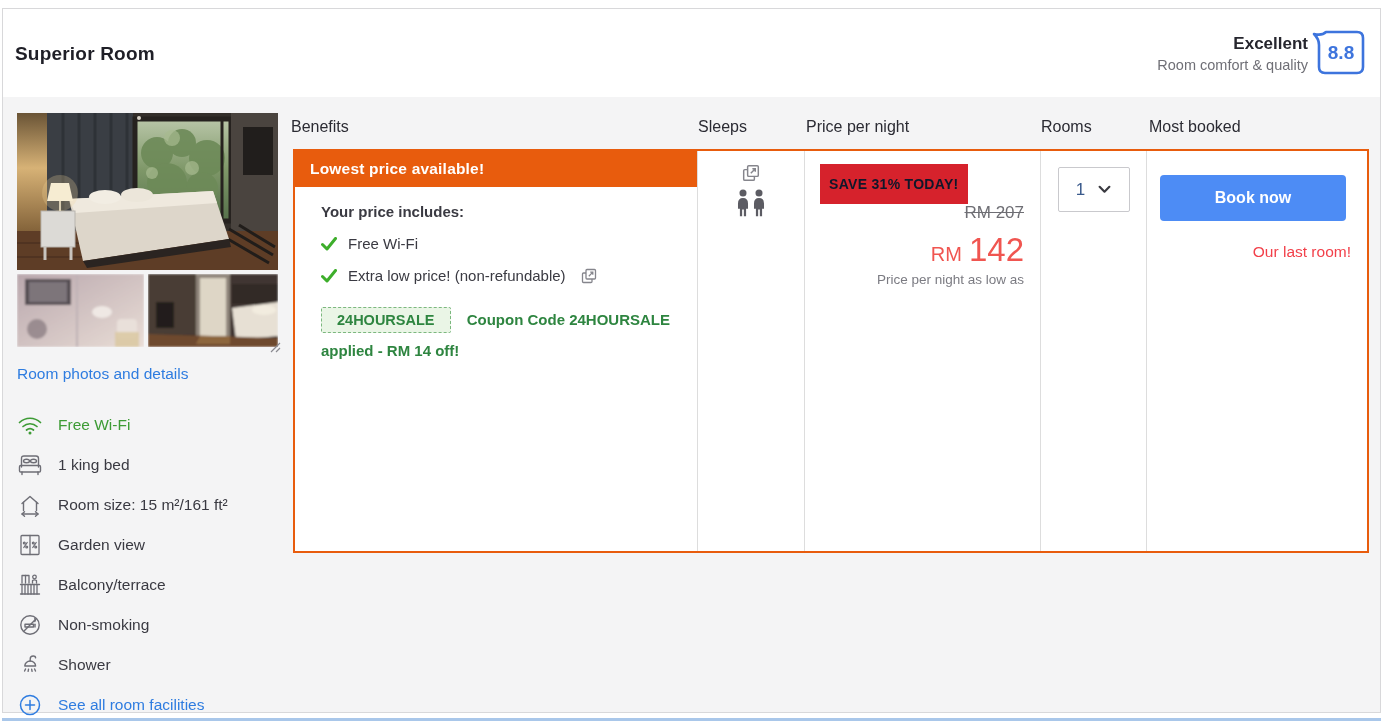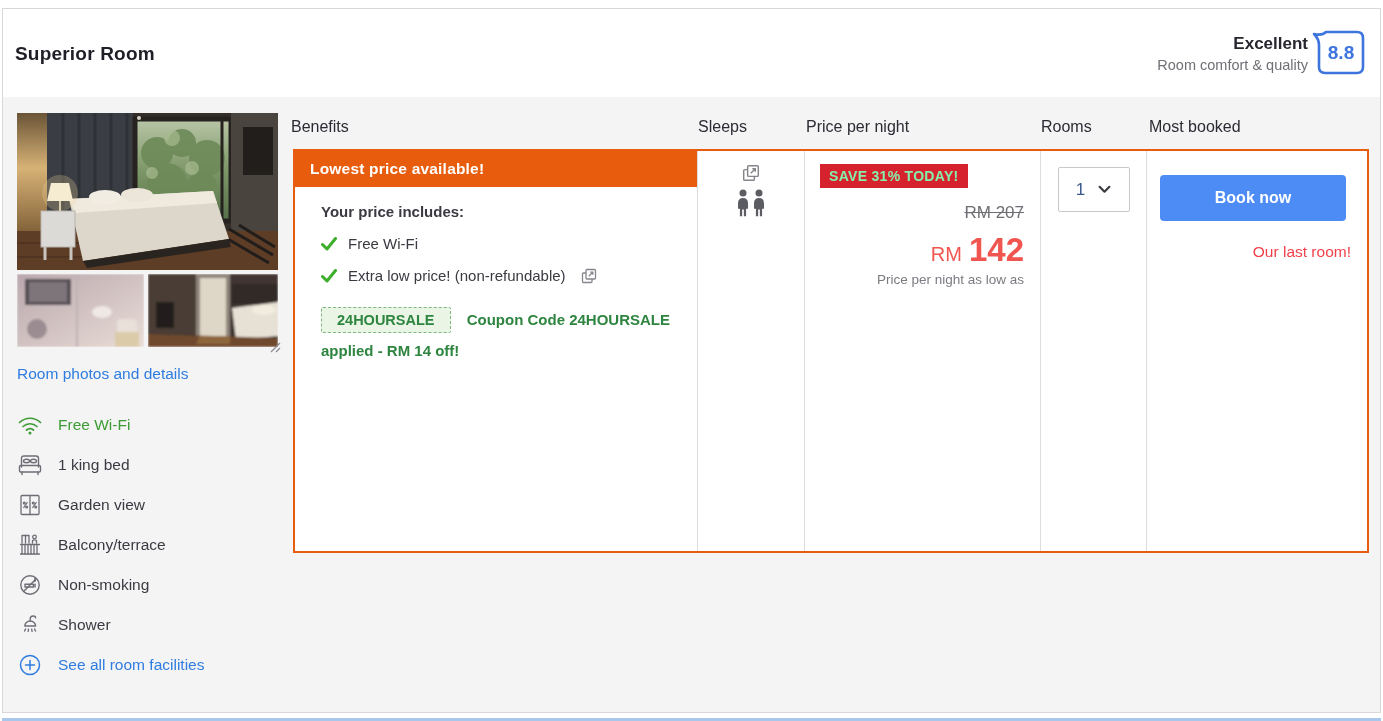--- a/index.html
+++ b/index.html
@@ -56,27 +56,27 @@
   .benefits-body { padding:0 26px; }
   .includes-title { margin-top:16px; font-size:15px; font-weight:bold; color:#3a3a42; }
   .check-row { margin-top:15px; display:flex; align-items:center; gap:11px; font-size:15px; color:#3a3a42; }
   .check-row .popup { margin-left:4px; cursor:pointer; }
   .coupon { margin-top:20px; width:376px; line-height:31px; font-size:15px; font-weight:bold; color:#2e8540; }
   .coupon-tag { display:inline-block; line-height:24px; padding:0 15px; border:1px dashed #7cb87f;
                 background:#eaf5e6; border-radius:2px; margin-right:12px; font-size:14.5px; color:#2e8540; }
 
   .persons { margin-top:3px; }
 
-  .save-badge { display:inline-block; background:#d6222c; color:#86efac; font-weight:bold;
-                font-size:14px; padding:4px 9px; letter-spacing:.3px; }
+  .save-badge { display:inline-block; background:#d6222c; color:#0f172a; font-weight:bold;
+                font-size:14px; padding:12px 9px; letter-spacing:.3px; }
   .price-stack { position:absolute; top:52px; right:16px; text-align:right; }
   .old-price { font-size:17px; color:#6e6e74; text-decoration:line-through; }
   .cur-price { margin-top:8px; color:#f05550; }
   .cur-price .cur { font-size:20px; margin-right:7px; }
-  .cur-price .amt { font-size:33px; font-weight:700; }
+  .cur-price .amt { font-size:33px; font-weight:400; }
   .price-note { font-size:13.5px; color:#7b7b82; margin-top:3px; }
 
   .rooms-select { width:72px; height:45px; background:#fff; border:1px solid #c9c9cd; border-radius:2px;
                   display:flex; align-items:center; justify-content:center; gap:13px; cursor:pointer; }
   .rooms-select .val { font-size:17px; color:#3a5a8c; }
 
   .book-btn { display:block; width:186px; height:46px; background:#4d8cf5; border:none; border-radius:4px;
               color:#fff; font-size:16px; font-weight:bold; font-family:"Liberation Sans",sans-serif; cursor:pointer; }
   .urgency { margin-top:22px; text-align:right; padding-right:3px; color:#f2404a; font-size:15.5px; }
 
@@ -214,20 +214,32 @@
             <rect x="2.5" y="12.5" width="21" height="6.5" rx="1.2"></rect>
             <path d="M5 19 v2.5 M21 19 v2.5"></path>
             <ellipse cx="9.5" cy="8" rx="3" ry="1.8"></ellipse>
               <ellipse cx="16.5" cy="8" rx="3" ry="1.8"></ellipse>
           </svg>
           </span>
         <span>1 king bed</span>
       </li>
       <li>
         <span class="ic">
+          <svg width="26" height="25" viewBox="0 0 26 25" fill="none" stroke="#6e6e76" stroke-width="1.4" stroke-linecap="round" stroke-linejoin="round">
+            <path d="M5 10.5 L13 3.5 L21 10.5"></path>
+              <path d="M6.5 9.2 V17.5 M19.5 9.2 V17.5"></path>
+            <path d="M5 21 H21"></path>
+              <path d="M7.5 18.8 L5 21 L7.5 23.2"></path>
+              <path d="M18.5 18.8 L21 21 L18.5 23.2"></path>
+          </svg>
+          </span>
+        <span>Room size: 15 m²/161 ft²</span>
+      </li>
+      <li>
+        <span class="ic">
           <svg width="24" height="24" viewBox="0 0 24 24" fill="none" stroke="#6e6e76" stroke-width="1.3" stroke-linecap="round">
             <rect x="3" y="2.5" width="18" height="19" rx="1"></rect>
               <path d="M12 2.5 V21.5"></path>
             <path d="M5.8 14.5 L9.2 9.5 M14.8 14.5 L18.2 9.5"></path>
             <circle cx="6.3" cy="10" r="0.9"></circle>
               <circle cx="8.7" cy="14" r="0.9"></circle>
             <circle cx="15.3" cy="10" r="0.9"></circle>
               <circle cx="17.7" cy="14" r="0.9"></circle>
           </svg>
           </span>

